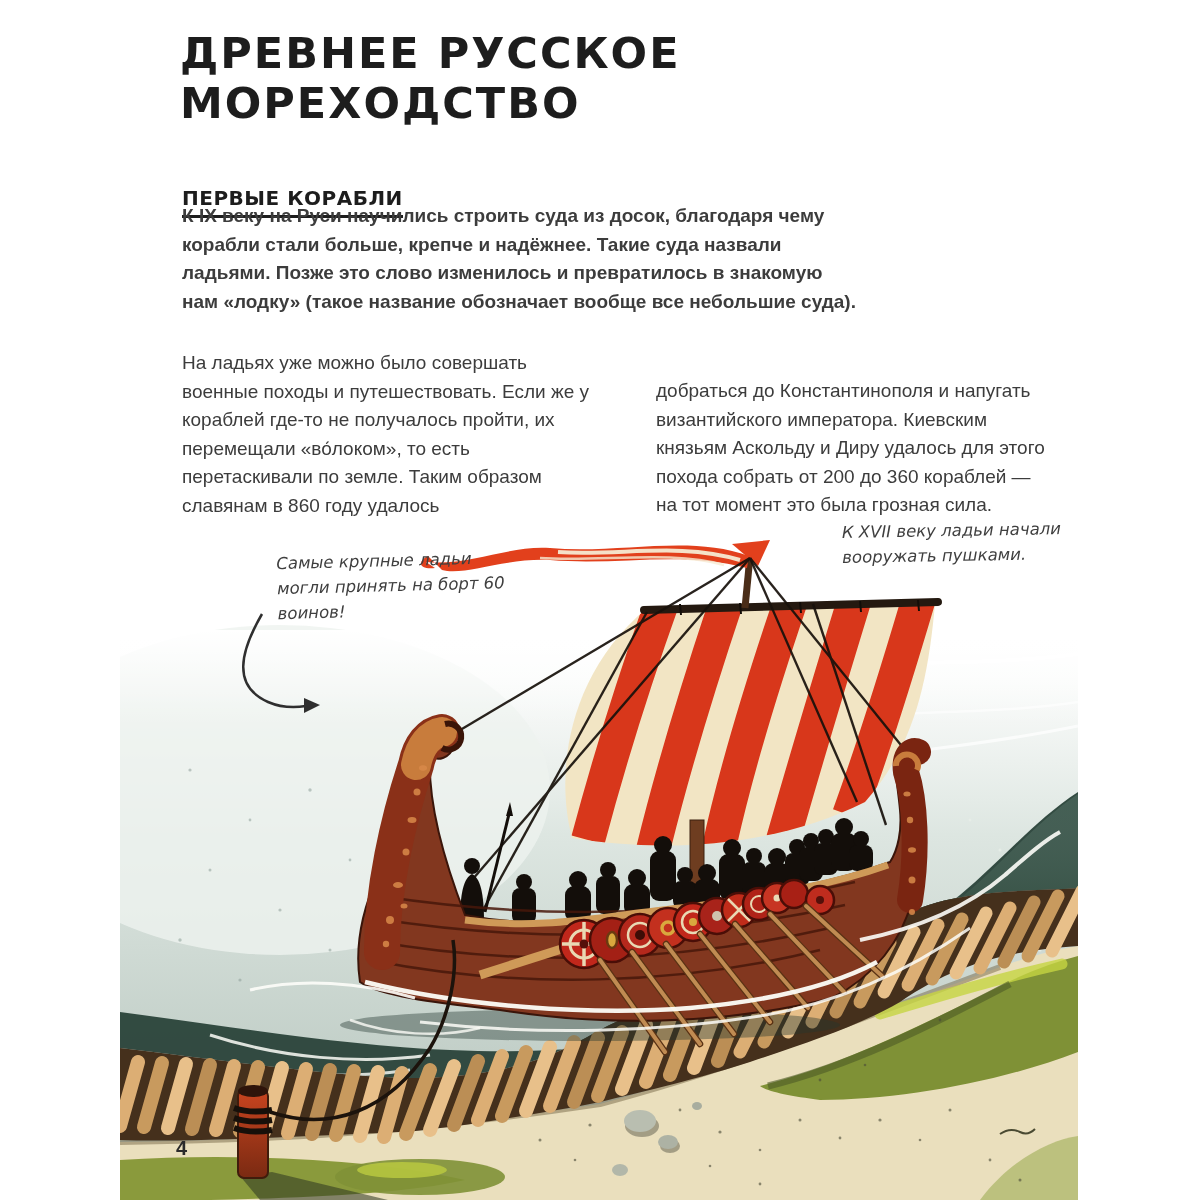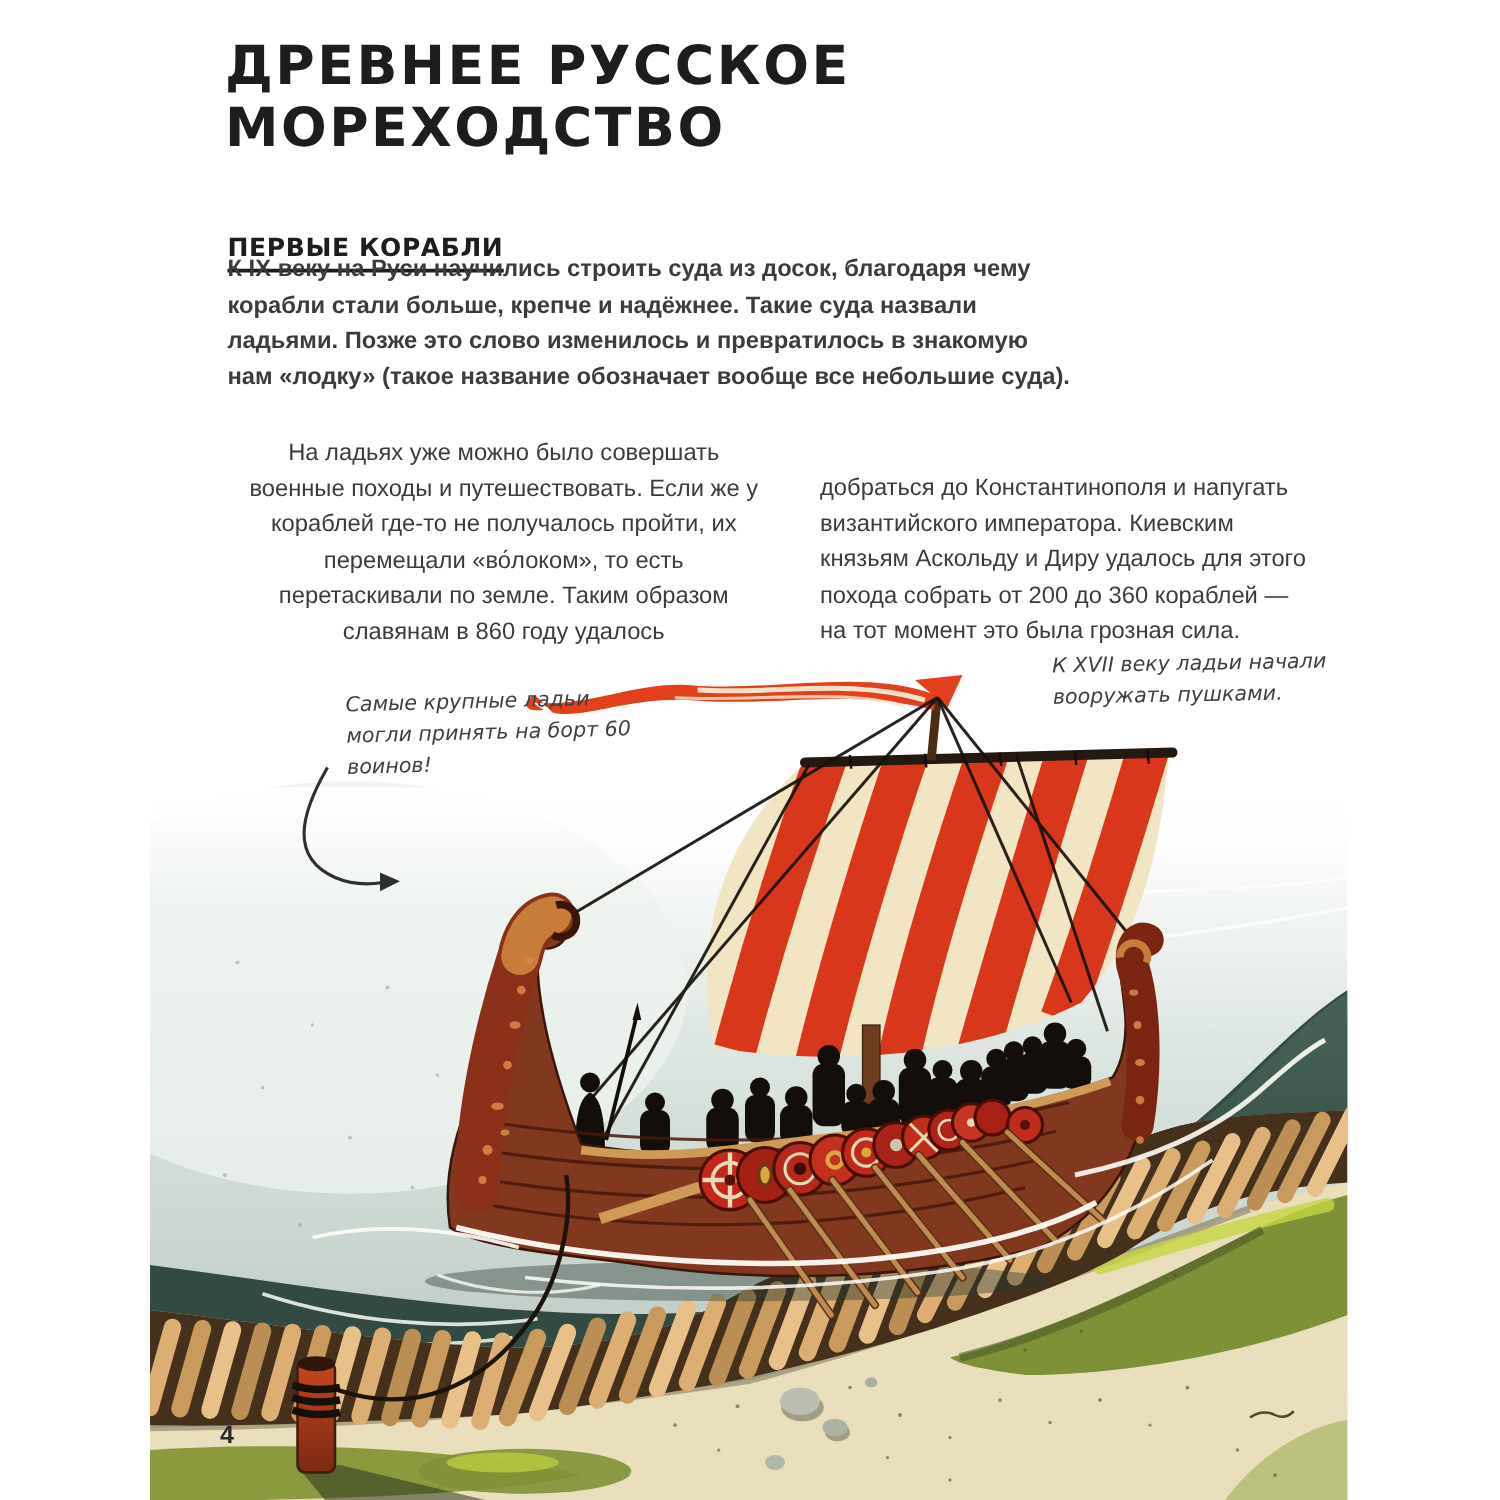--- a/index.html
+++ b/index.html
@@ -5,21 +5,21 @@
   html,body{margin:0;padding:0;background:#ffffff;}
   .page{position:relative;width:1200px;height:1200px;background:#ffffff;overflow:hidden;
         font-family:"Liberation Sans",sans-serif;color:#3c3c3c;}
   .title{position:absolute;left:180px;top:28px;font-family:"DejaVu Sans",sans-serif;
          font-weight:800;font-size:43px;line-height:50px;letter-spacing:2px;color:#1d1d1d;}
   .subtitle{position:absolute;left:182px;top:140px;font-family:"DejaVu Sans",sans-serif;
             font-weight:700;font-size:20px;letter-spacing:.5px;color:#1d1d1d;
             border-bottom:3px solid #1d1d1d;padding-bottom:5px;margin-top:46px;}
   .intro{position:absolute;left:182px;top:202px;width:676px;font-size:19px;line-height:28.5px;font-weight:bold;}
   .col{position:absolute;top:349px;font-size:19px;line-height:28.5px;}
-  .col-l{left:198px;width:410px;text-align:center;}
+  .col-l{left:182px;width:410px;}
   .col-r{left:656px;width:390px;margin-top:28px;}
   .note{position:absolute;font-family:"DejaVu Sans",sans-serif;font-style:italic;
         font-size:16.5px;line-height:25px;color:#3f3f3f;z-index:4;}
   .note-l{left:277px;top:548px;width:240px;transform:rotate(-1.5deg);}
   .note-r{left:842px;top:518px;width:220px;transform:rotate(-1deg);}
   .pagenum{position:absolute;left:176px;top:1137px;font-weight:bold;font-size:20px;
            color:#2b2b2b;z-index:5;}
   .illo{position:absolute;left:120px;top:520px;width:958px;height:680px;z-index:1;}
   svg{display:block;}
 </style>

